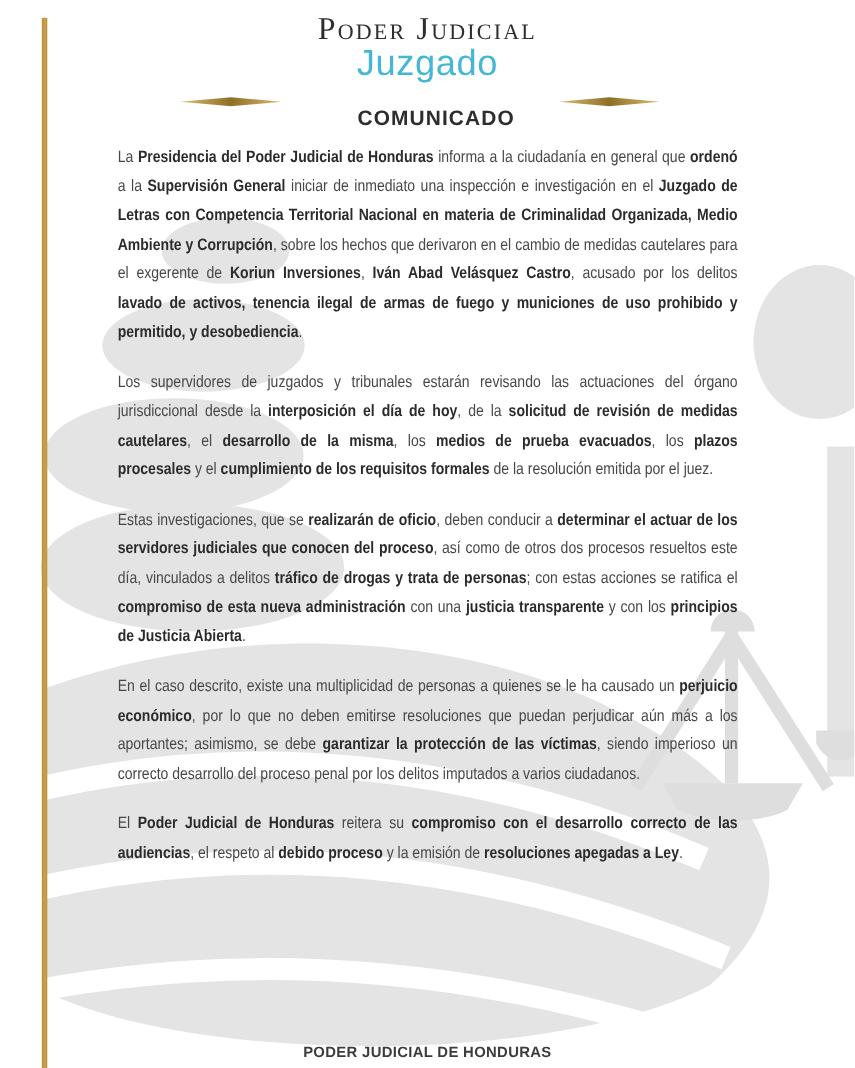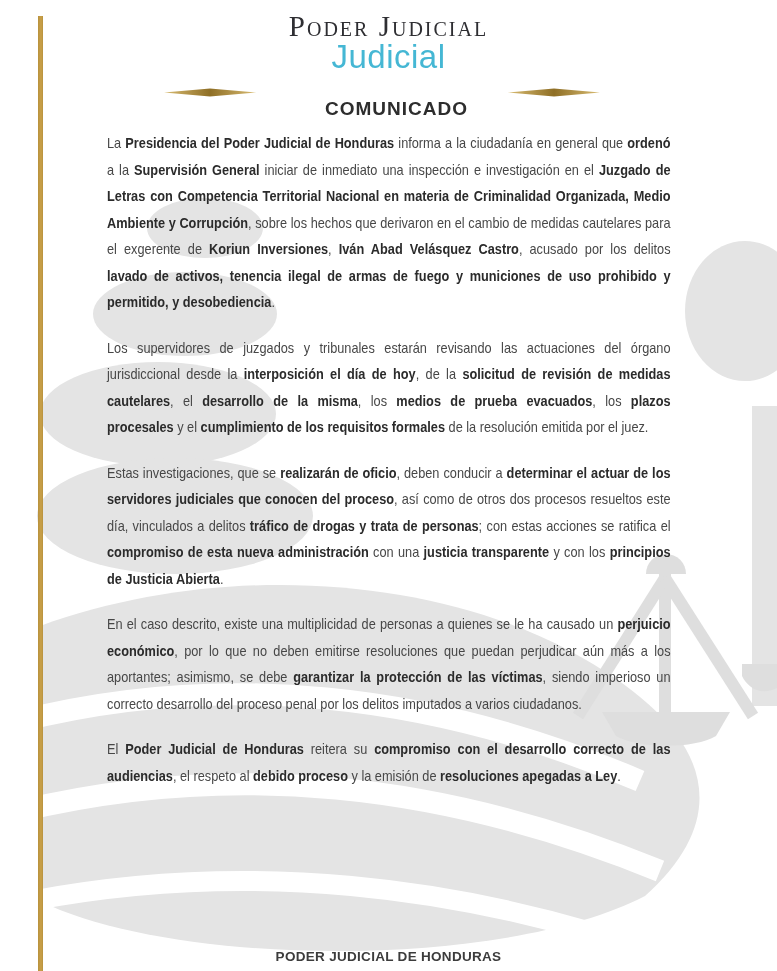--- a/index.html
+++ b/index.html
@@ -82,21 +82,21 @@
       <path d="M665,562 L753,700"></path>
     </g>
   </svg>
 
   <div class="gold-bar"></div>
 
   <div class="content">
 
     <div class="org-name">Poder Judicial</div>
 
-    <div class="org-country">Judicial</div>
+    <div class="org-country">Juzgado</div>
 
     <svg class="divider left" viewBox="0 0 92 9" width="92" height="9" aria-hidden="true">
       <defs>
         <linearGradient id="gld" x1="0" y1="0" x2="1" y2="0">
           <stop offset="0" stop-color="#D9BC72"></stop>
           <stop offset="0.5" stop-color="#8F6F26"></stop>
           <stop offset="1" stop-color="#D9BC72"></stop>
         </linearGradient>
       </defs>
       <polygon points="0,4.5 46,0.5 92,4.5 46,8.5" fill="url(#gld)"></polygon>

